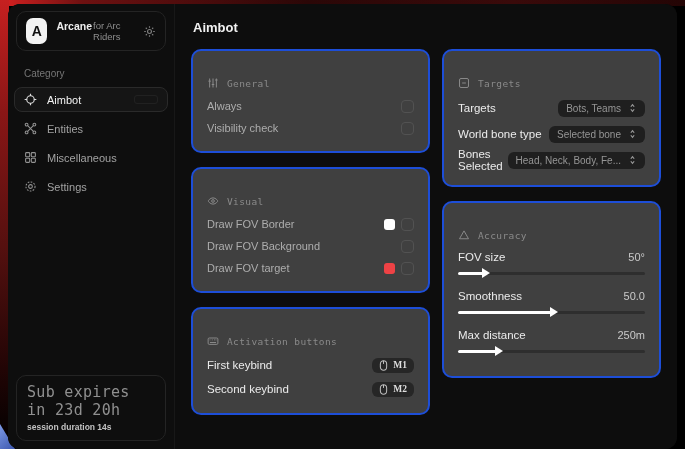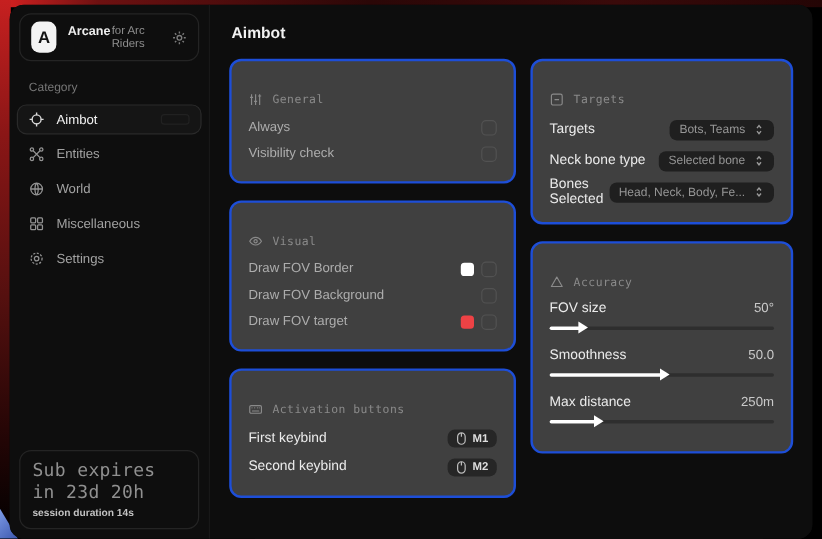--- a/index.html
+++ b/index.html
@@ -59,21 +59,21 @@
 
   .row { display:flex; align-items:center; justify-content:space-between; height:22px; }
   .row-label { font-size:11px; color:#adadad; }
   .row-label.strong { color:#ebebeb; font-weight:normal; font-size:11.5px; }
   .controls { display:flex; align-items:center; gap:6px; }
 
   .checkbox { width:13px; height:13px; border:1.5px solid #525252; border-radius:4px; }
   .swatch { width:11px; height:11px; border-radius:3px; }
 
   .key-pill { display:flex; align-items:flex-start; gap:5px; background:#262626;
-    border-radius:6px; padding:2px 7px; font-size:9.5px; font-weight:bold; color:#dedede; }
+    border-radius:6px; padding:2px 7px; font-size:9.5px; font-weight:bold; color:#dedede;font-family:Liberation Serif, serif; }
   .key-pill .micon { display:flex; color:#bdbdbd; }
 
   .tracker-row { height:26px; }
   .dd-pill { display:flex; align-items:center; gap:7px; background:#1f1f1f;
     border-radius:6px; padding:3px 8px; font-size:10px; color:#969696; max-width:148px; }
   .dd-pill .dd-text { white-space:nowrap; overflow:hidden; text-overflow:ellipsis; }
   .dd-pill .uicon { display:flex; color:#9a9a9a; flex:none; }
 
   .slider-group { margin-bottom:0; }
   .slider-row { display:flex; align-items:center; justify-content:space-between; height:20px; }
@@ -132,29 +132,20 @@
             <path d="M4.5 4.5l7 7M11.5 4.5l-7 7"></path>
             <circle cx="3.2" cy="3.2" r="1.7"></circle>
               <circle cx="12.8" cy="3.2" r="1.7"></circle>
             <circle cx="3.2" cy="12.8" r="1.7"></circle>
               <circle cx="12.8" cy="12.8" r="1.7"></circle>
           </svg>
         </span>
         <span>Entities</span>
       </div>
 
-      <div class="nav-item">
-        <span class="nicon">
-          <svg width="13" height="13" viewBox="0 0 16 16" fill="none" stroke="currentColor" stroke-width="1.3">
-            <circle cx="8" cy="8" r="6"></circle>
-              <path d="M2 8h12M8 2c2.2 1.8 2.2 10.2 0 12M8 2c-2.2 1.8-2.2 10.2 0 12"></path>
-          </svg>
-        </span>
-        <span>World</span>
-      </div>
 
       <div class="nav-item">
         <span class="nicon">
           <svg width="13" height="13" viewBox="0 0 16 16" fill="none" stroke="currentColor" stroke-width="1.3">
             <rect x="2" y="2" width="5" height="5" rx="1"></rect>
               <rect x="9" y="2" width="5" height="5" rx="1"></rect>
             <rect x="2" y="9" width="5" height="5" rx="1"></rect>
               <rect x="9" y="9" width="5" height="5" rx="1"></rect>
           </svg>
         </span>
@@ -298,21 +289,21 @@
               <span class="dd-text">Bots, Teams</span>
               <span class="uicon">
                 <svg width="9" height="10" viewBox="0 0 10 12" fill="none" stroke="currentColor" stroke-width="1.4">
                   <path d="M3 4.5L5 2l2 2.5M3 7.5L5 10l2-2.5"></path>
                 </svg>
               </span>
             </span>
           </div>
 
           <div class="row tracker-row">
-            <span class="row-label strong">Neck bone type</span>
+            <span class="row-label strong">World bone type</span>
             <span class="dd-pill">
               <span class="dd-text">Selected bone</span>
               <span class="uicon">
                 <svg width="9" height="10" viewBox="0 0 10 12" fill="none" stroke="currentColor" stroke-width="1.4">
                   <path d="M3 4.5L5 2l2 2.5M3 7.5L5 10l2-2.5"></path>
                 </svg>
               </span>
             </span>
           </div>
 

